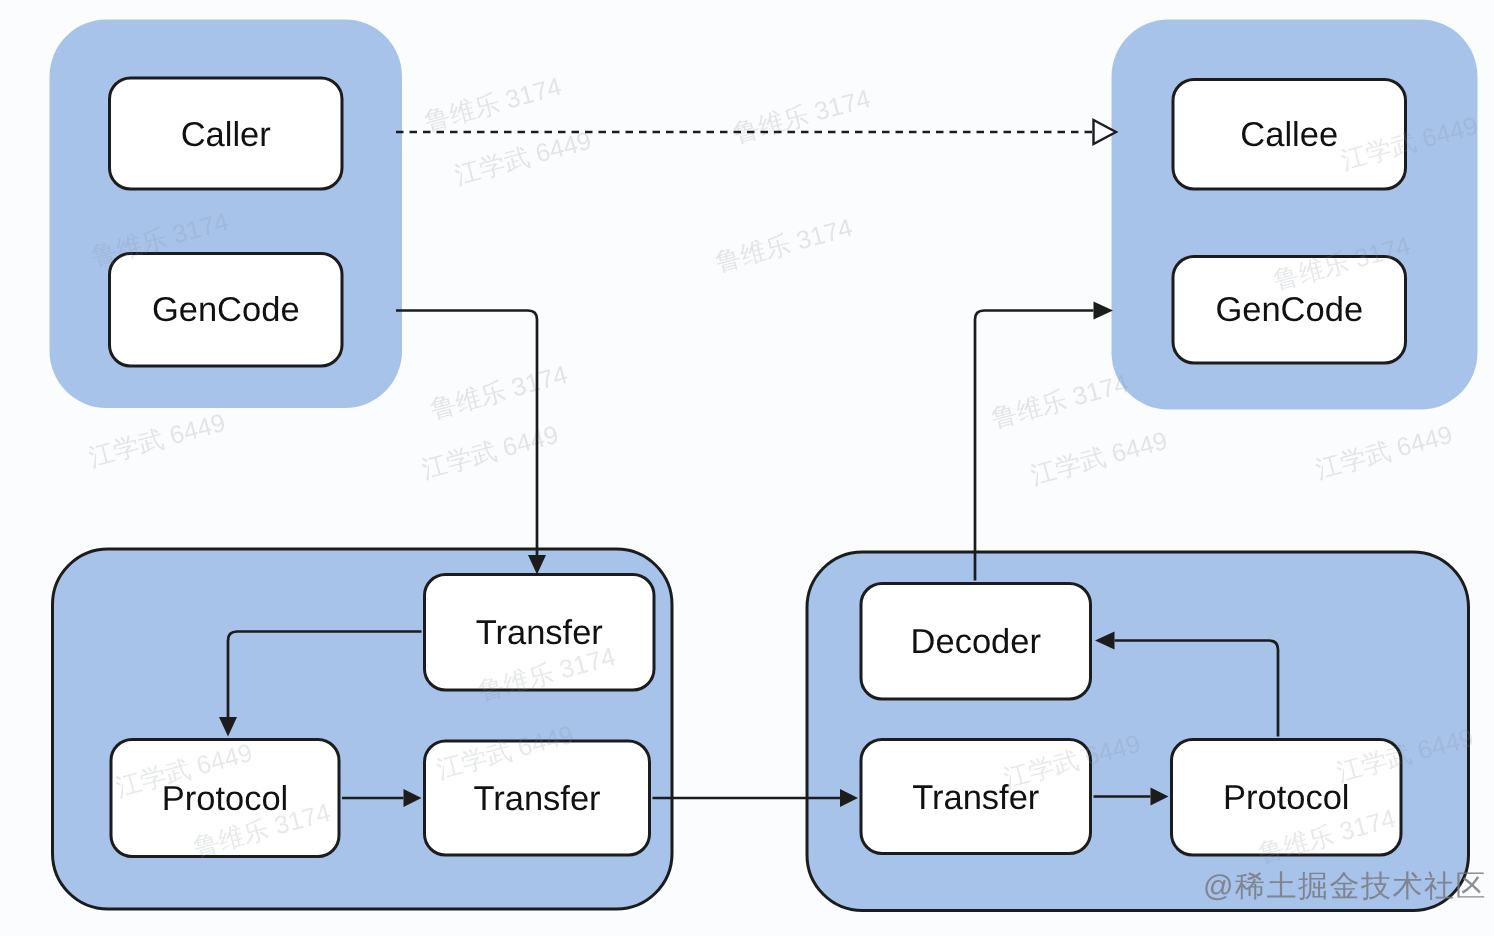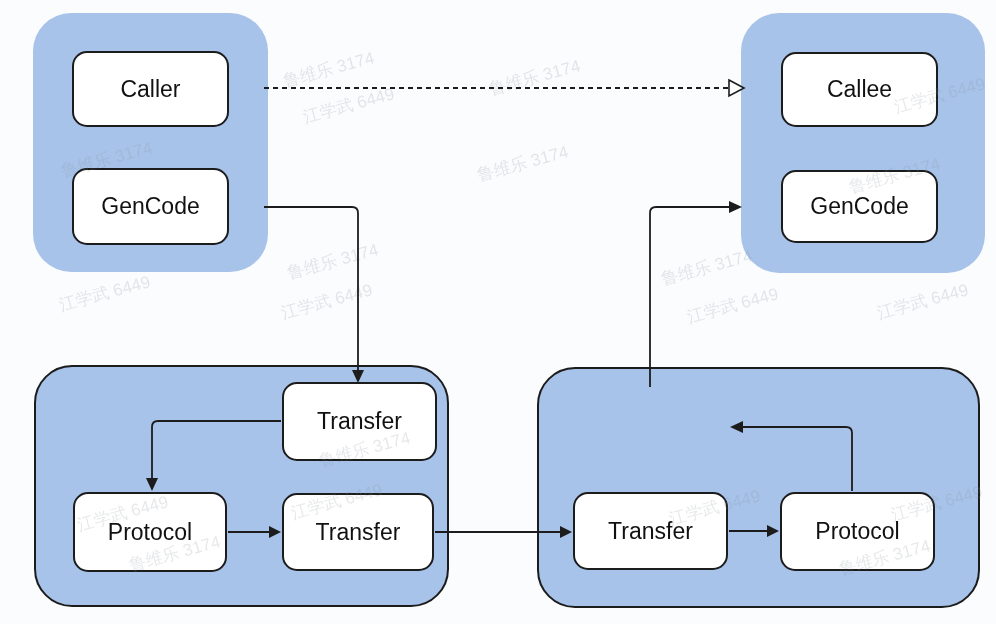--- a/index.html
+++ b/index.html
@@ -52,20 +52,23 @@
   <div class="node" style="left:282px;top:382px;width:155px;height:79px;">
     <span>Transfer</span>
   </div>
   <div class="node" style="left:73px;top:492px;width:154px;height:80px;">
     <span>Protocol</span>
   </div>
   <div class="node" style="left:282px;top:493px;width:152px;height:78px;">
     <span>Transfer</span>
   </div>
 
+  <div class="node" style="left:573px;top:388px;width:155px;height:79px;">
+    <span>Decoder</span>
+  </div>
   <div class="node" style="left:573px;top:492px;width:155px;height:78px;">
     <span>Transfer</span>
   </div>
   <div class="node" style="left:780px;top:492px;width:155px;height:79px;">
     <span>Protocol</span>
   </div>
 
   <span class="wm" style="left:58px;top:282px;">江学武 6449</span>
   <span class="wm" style="left:286px;top:250px;">鲁维乐 3174</span>
   <span class="wm" style="left:280px;top:290px;">江学武 6449</span>
@@ -123,13 +126,14 @@
       <path d="M852 491 V433 Q852 427 846 427 H743" stroke="#1c1c1c" stroke-width="1.8" fill="none"></path>
       <path d="M743 421 L743 433 L730 427 Z" fill="#1c1c1c"></path>
     </g>
 
     <g>
       <path d="M650 387 V213 Q650 207 656 207 H729" stroke="#1c1c1c" stroke-width="1.8" fill="none"></path>
       <path d="M729 201 L729 213 L742 207 Z" fill="#1c1c1c"></path>
     </g>
   </svg>
 
+  <span class="attribution">@稀土掘金技术社区</span>
 </div>
 
 </body></html>

